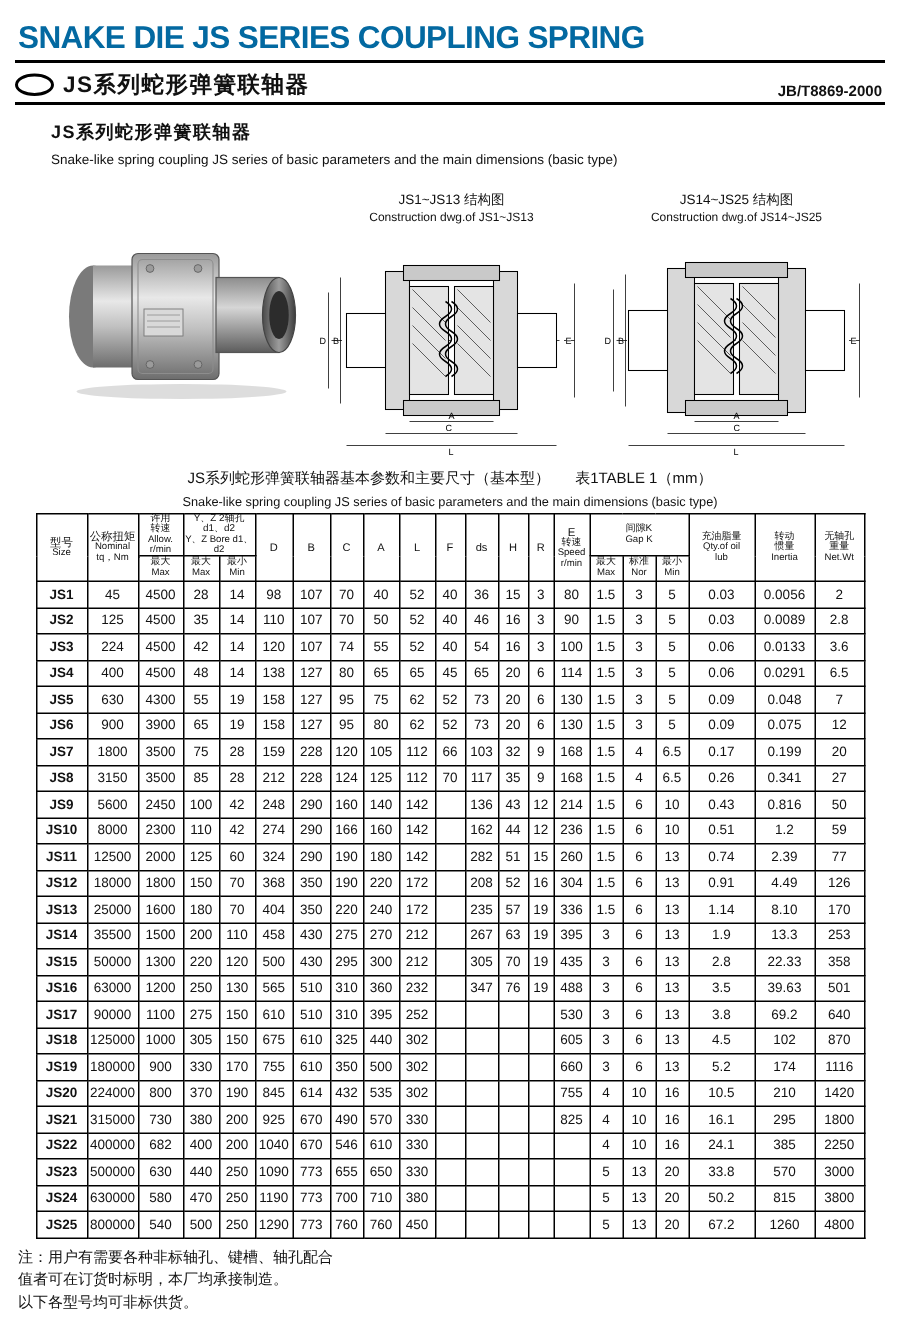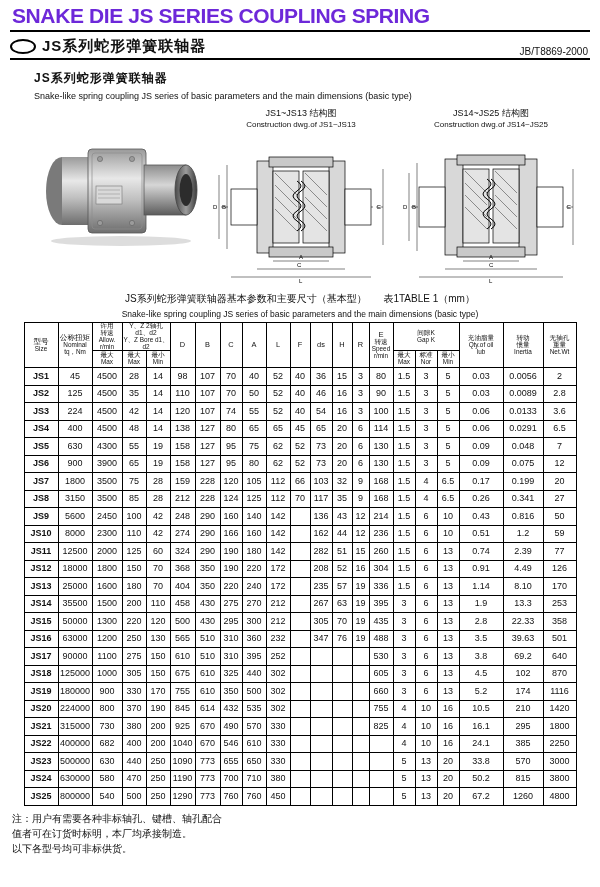--- a/index.html
+++ b/index.html
@@ -14,22 +14,23 @@
     overflow: hidden;
   }
   .page { position: relative; width: 600px; height: 887px; padding: 0 6px; }
 
   
   .title-main {
     font-size: 21px;
     font-weight: bold;
     letter-spacing: -0.4px;
     padding: 4px 4px 2px 6px;
-    color: #6d28d9;
+    color: #0369a1;
     font-family: "Liberation Sans", sans-serif;
+    margin-top: 10px;
   }
   .title-rule { border-bottom: 2px solid #000; margin: 0 4px; }
   .subbar {
     display: flex;
     align-items: center;
     margin: 3px 4px 0 4px;
     height: 22px;
     position: relative;
   }
   .subbar .ellipse {
@@ -43,34 +44,34 @@
   .subbar .cn-title {
     font-size: 15px;
     font-weight: bold;
     letter-spacing: 1px;
   }
   .subbar .std {
     position: absolute;
     right: 2px;
     bottom: 0px;
     font-size: 10px;
-    font-weight: normal;
+    font-weight: bold;
   }
   .subbar-rule { border-bottom: 2px solid #000; margin: 1px 4px 0 4px; }
 
   
   .sec { margin: 10px 0 0 28px; }
   .sec .cn { font-size: 12px; font-weight: bold; letter-spacing: 1px; }
   .sec .en { font-size: 9px; margin-top: 4px; }
 
   
   .figrow {
     position: relative;
     height: 185px;
-    margin-top: 6px;
+    margin-top: 16px;
   }
   .photo {
     position: absolute;
     left: 30px; top: 22px;
     width: 165px; height: 118px;
   }
   .dwg {
     position: absolute;
     top: 0;
     text-align: center;

